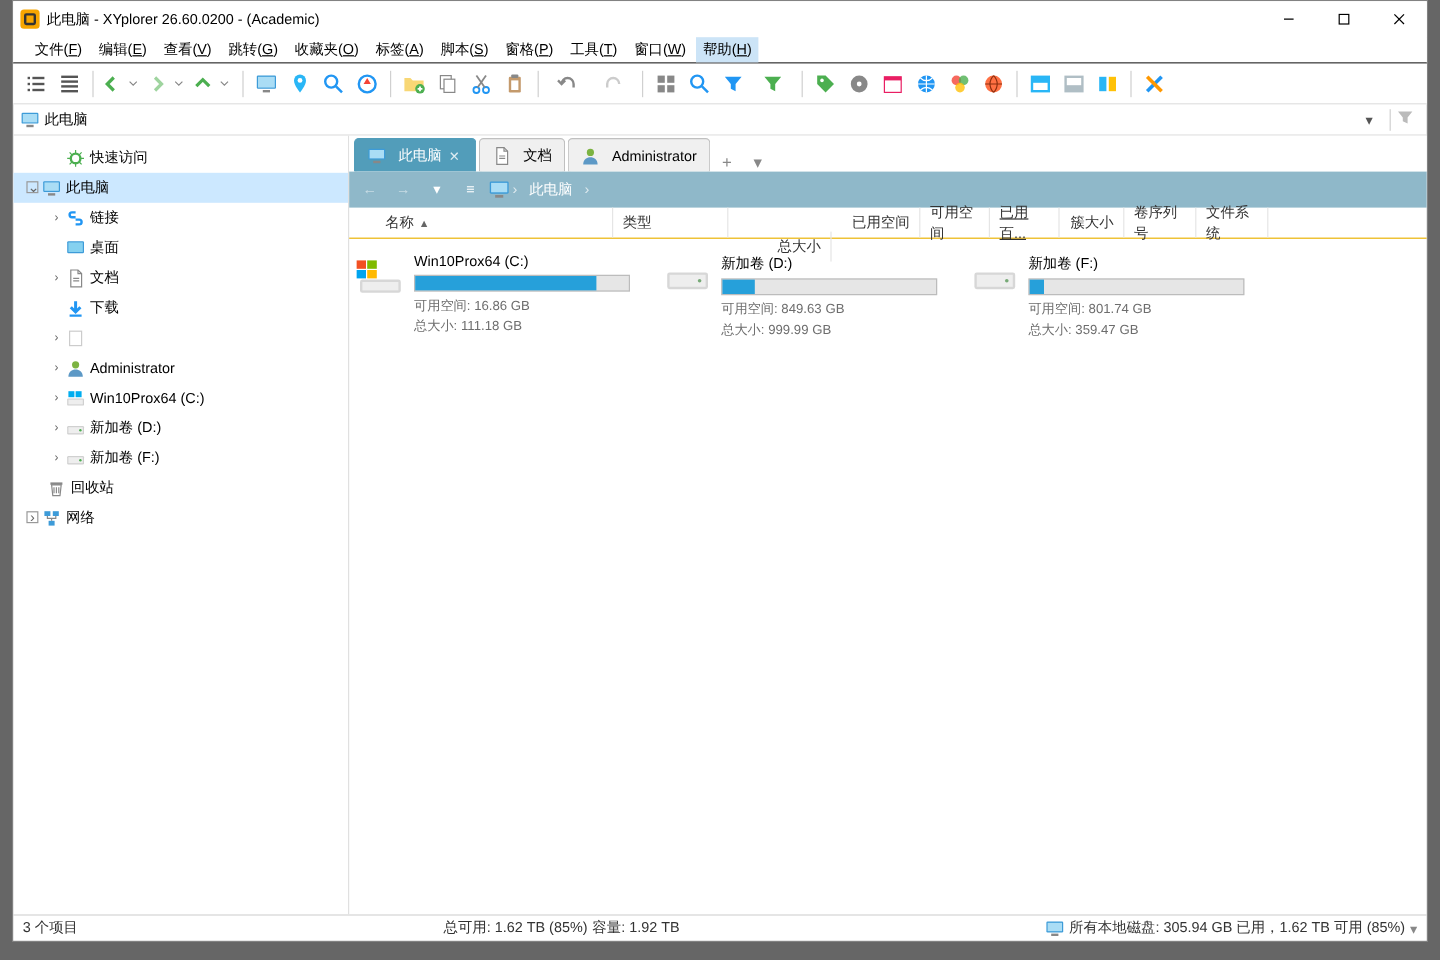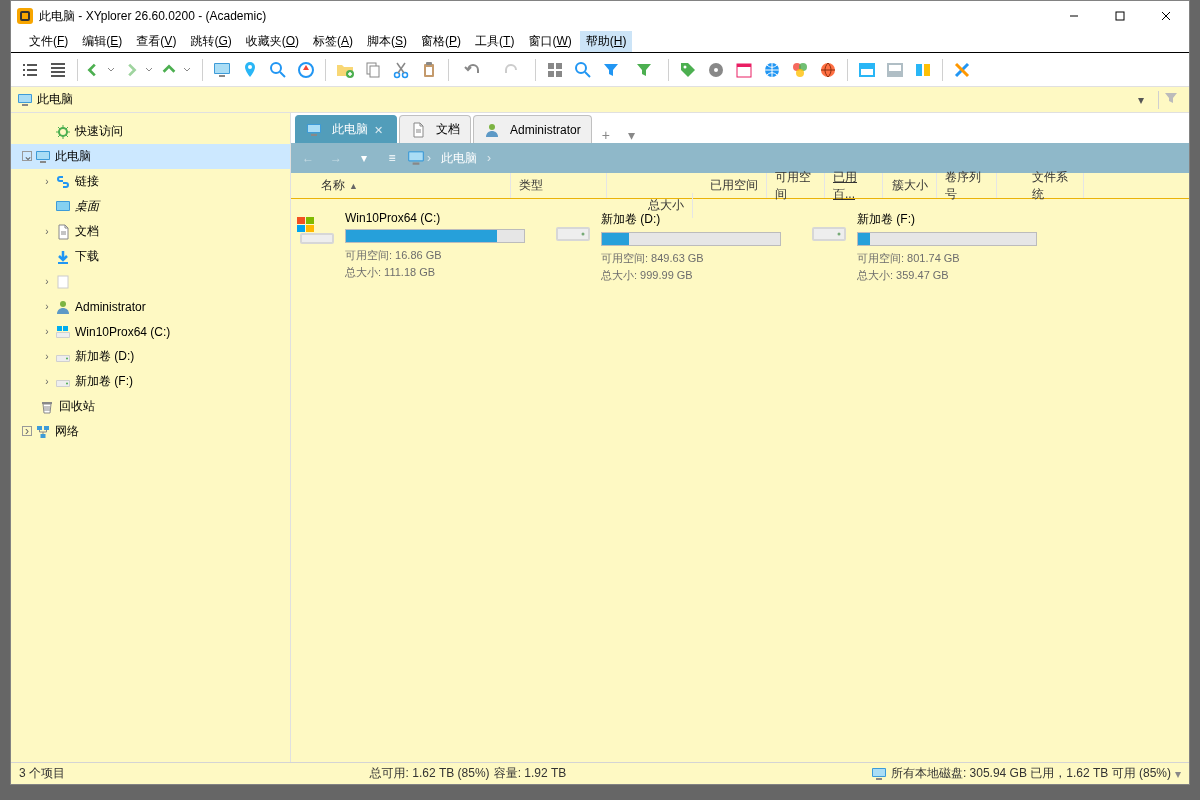--- a/index.html
+++ b/index.html
@@ -1,17 +1,17 @@
 <!DOCTYPE html>
 <html><head>
 <meta charset="utf-8">
 <style>
 * { margin:0; padding:0; box-sizing:border-box; font-family:"Microsoft YaHei","Segoe UI",sans-serif; font-size:12px; }
 body { background:#666; width:1200px; height:800px; overflow:hidden; position:relative; }
-.window { position:absolute; left:10px; top:0; width:1180px; height:785px; background:#fef9c3; border:1px solid #828282; display:flex; flex-direction:column; }
+.window { position:absolute; left:10px; top:0; width:1180px; height:785px; background:#ffffff; border:1px solid #828282; display:flex; flex-direction:column; }
 .titlebar { height:30px; background:#fff; display:flex; align-items:center; padding-left:6px; }
 .titlebar .app-icon { width:16px; height:16px; background:#f7a500; border-radius:3px; position:relative; margin-right:6px;}
 .titlebar .app-icon::before{content:"";position:absolute;inset:3px;border:2px solid #333;border-radius:2px;}
 .titlebar .title { flex:1; color:#000; font-size:12px; }
 .winbtns { display:flex; }
 .winbtn { width:46px; height:30px; display:flex; align-items:center; justify-content:center; color:#000; }
 .menubar { height:22px; background:#fff; display:flex; align-items:center; padding-left:12px; gap:2px; border-bottom:1px solid #000;}
 .menuitem { padding:2px 6px; font-size:12px; cursor:default;}
 .menuitem.hl{background:#cce4f7;}
 .menuitem u{text-decoration:underline;}
@@ -335,21 +335,21 @@
           </svg>
           <span class="tree-lbl">此电脑</span>
         </div>
         <div class="tree-row" style="padding-left: 28px;">
           <span class="tw">›</span>
           <svg class="tree-ic" viewBox="0 0 16 16">
             <path d="M5 8a3 3 0 0 1 0-6h3v2H5a1 1 0 0 0 0 2h3v2zM11 8a3 3 0 0 1 0 6H8v-2h3a1 1 0 0 0 0-2H8V8z" fill="#2196f3"></path>
           </svg>
           <span class="tree-lbl">链接</span>
         </div>
-        <div class="tree-row" style="padding-left: 28px; font-style: italic;">
+        <div class="tree-row" style="padding-left: 28px;">
           <span class="tw"></span>
           <svg class="tree-ic" viewBox="0 0 16 16">
             <rect x="1" y="2" width="14" height="10" rx="1" fill="#3d9bd8"></rect>
             <rect x="2" y="3" width="12" height="8" fill="#85d1f0"></rect>
           </svg>
           <span class="tree-lbl">桌面</span>
         </div>
         <div class="tree-row" style="padding-left: 28px;">
           <span class="tw">›</span>
           <svg class="tree-ic" viewBox="0 0 16 16">
@@ -494,21 +494,21 @@
           </div>
           <div class="col" style="width: 58px; text-decoration: underline;">
             <span>已用百...</span>
           </div>
           <div class="col" style="width: 54px; justify-content: flex-end;">
             <span>簇大小</span>
           </div>
           <div class="col" style="width: 60px;">
             <span>卷序列号</span>
           </div>
-          <div class="col" style="width: 60px; margin-left: 27px;">
+          <div class="col" style="width: 60px;">
             <span>文件系统</span>
           </div>
         </div>
       <div class="content" id="drives">
           <div class="drive">
             <svg class="drive-ic" viewBox="0 0 40 32">
               <rect x="3" y="18" width="34" height="11" rx="2" fill="#d7d7d7"></rect>
               <rect x="5" y="20" width="30" height="7" fill="#eee"></rect>
               <rect x="0" y="2" width="8" height="7" fill="#f25022"></rect>
               <rect x="9" y="2" width="8" height="7" fill="#7fba00"></rect>

